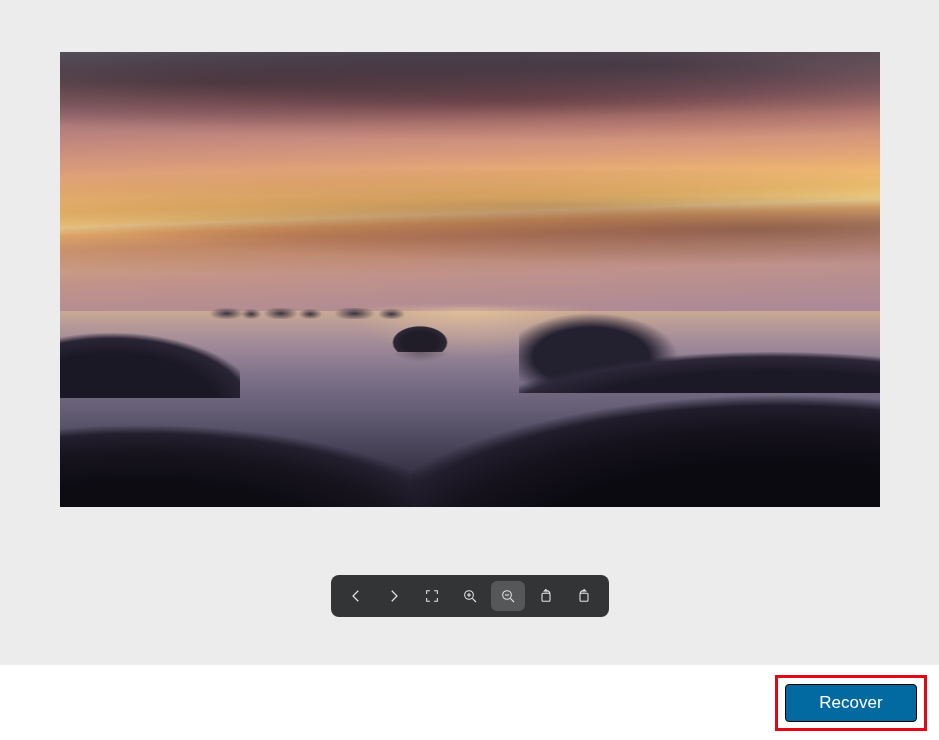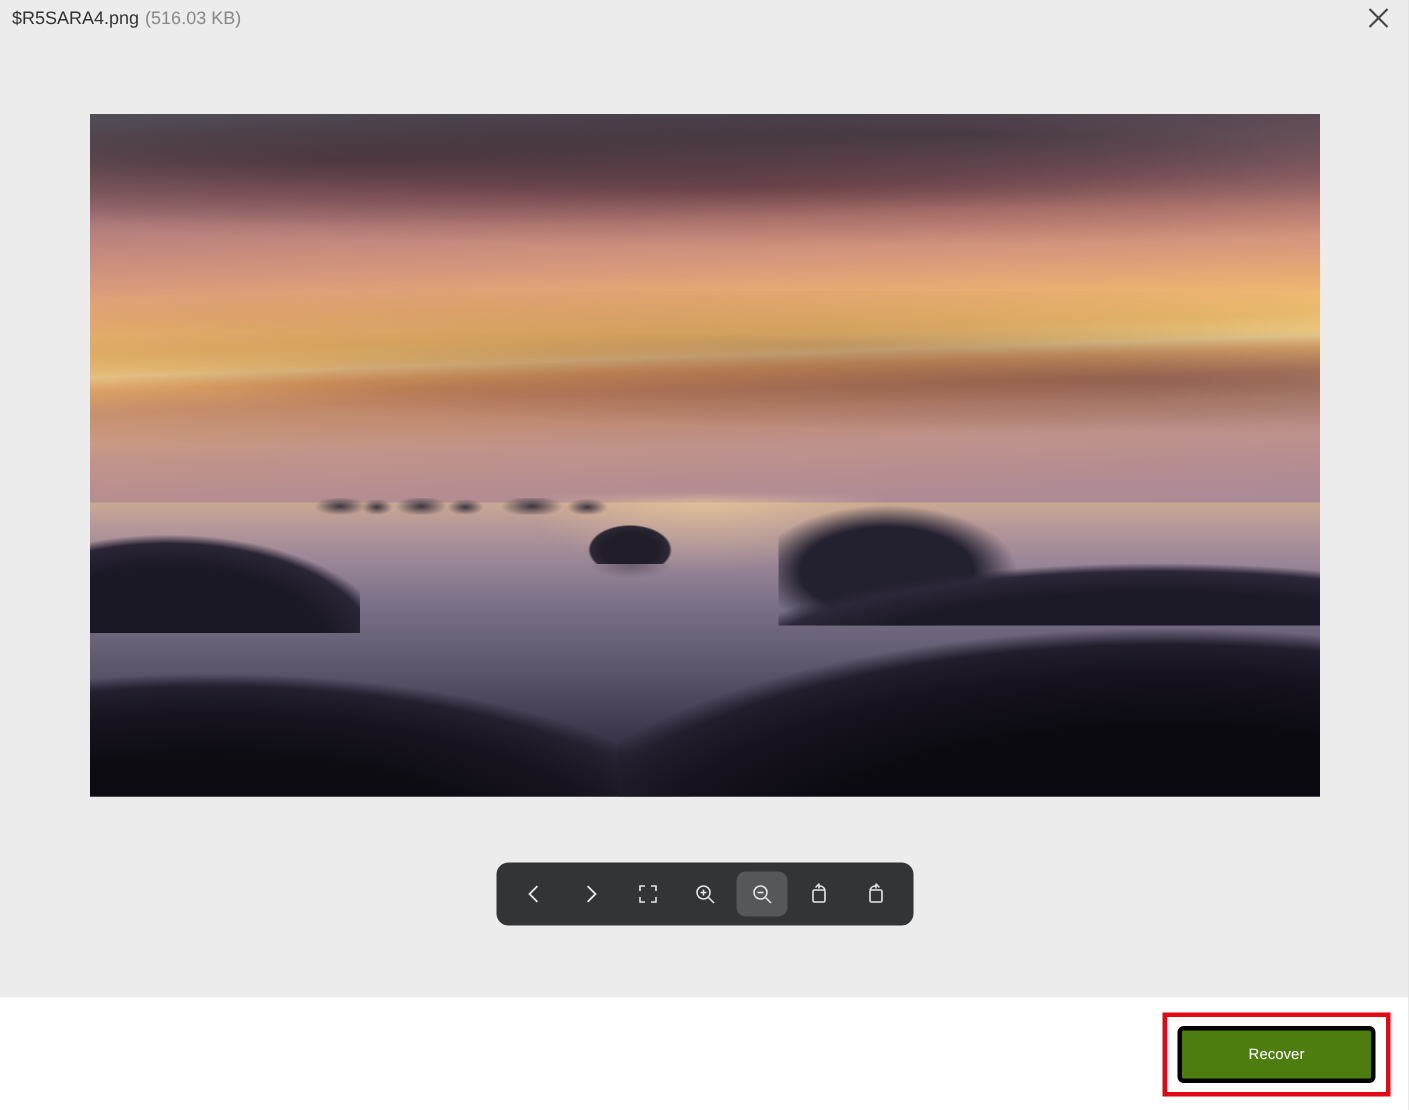--- a/index.html
+++ b/index.html
@@ -202,46 +202,36 @@
     width: 152px;
     height: 56px;
     border: 3px solid #e30613;
     display:flex;
     align-items:center;
     justify-content:center;
   }
   .recover-btn {
     width: 132px;
     height: 38px;
-    background: #4d7c0f;
-    border: 3px solid #000000;
+    background: #0369a1;
+    border: 1px solid #000000;
     border-radius: 4px;
     color: #fff;
-    font-size: 10px;
+    font-size: 17px;
     display:flex;
     align-items:center;
     justify-content:center;
     cursor:pointer;
   }
 </style>
 </head>
 <body>
 
 <div class="viewer-area">
 
-  <div class="title-bar">
-    <span class="file-name">$R5SARA4.png</span>
-    <span class="file-size">(516.03 KB)</span>
-    <div class="close-btn">
-      <svg viewBox="0 0 14 14">
-        <line x1="1" y1="1" x2="13" y2="13" stroke="currentColor" stroke-width="1.4"></line>
-        <line x1="13" y1="1" x2="1" y2="13" stroke="currentColor" stroke-width="1.4"></line>
-      </svg>
-    </div>
-  </div>
 
   <div class="stage">
     <div class="image-wrap">
       <div class="sky"></div>
       <div class="cloud-band1"></div>
       <div class="cloud-band2"></div>
       <div class="sea"></div>
       <div class="sea-glow"></div>
       <div class="horizon-islets"></div>
       <div class="central-island"></div>

